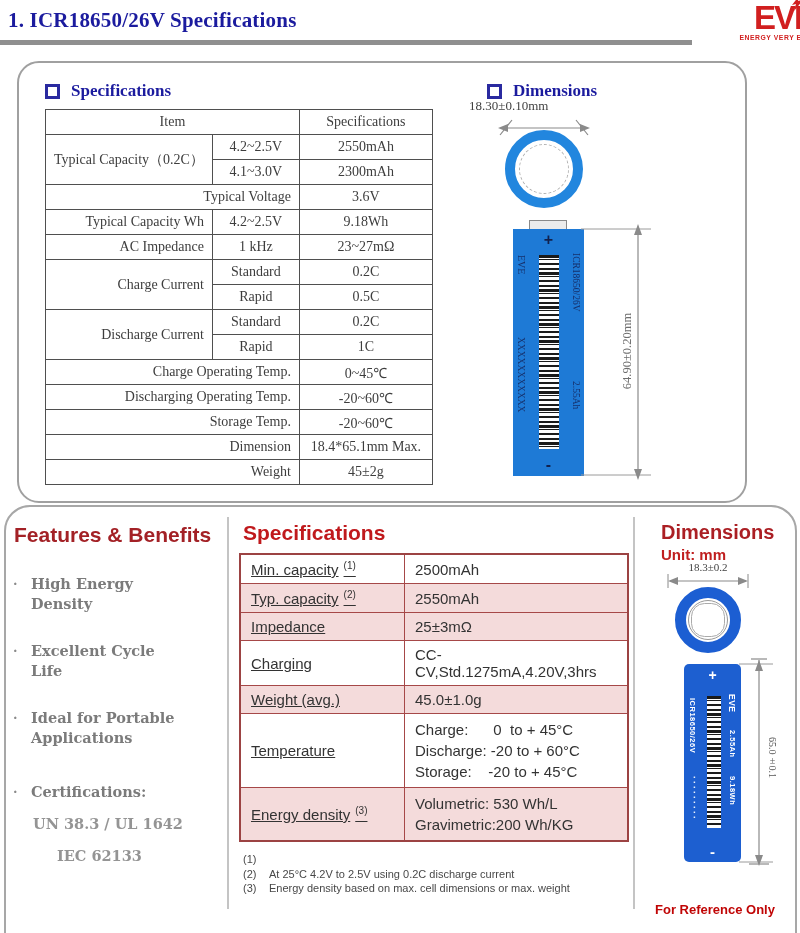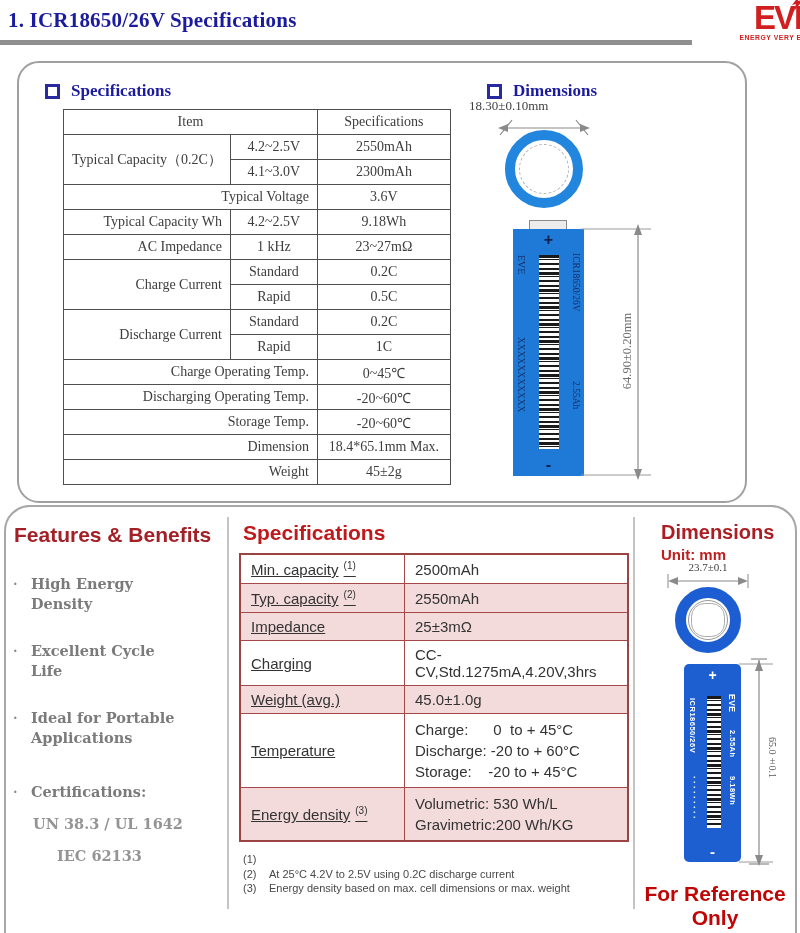--- a/index.html
+++ b/index.html
@@ -92,22 +92,22 @@
               border:11px solid #1c5ed2;background:#fff;}
   .circle-bot .ring1{position:absolute;inset:2px;border:1px solid #999;border-radius:50%;}
   .circle-bot .ring2{position:absolute;inset:5px;border:1px solid #aaa;border-radius:40%;}
   .battery-bot{position:absolute;left:49px;top:107px;width:57px;height:198px;background:#1d5fd0;
                border-radius:5px;}
   .bb-text{position:absolute;color:#fff;font-size:8px;font-weight:bold;letter-spacing:.5px;}
   .bb-plus{position:absolute;top:3px;left:0;width:100%;text-align:center;color:#fff;
            font-size:14px;font-weight:bold;}
   .bb-minus{position:absolute;bottom:2px;left:0;width:100%;text-align:center;color:#fff;
             font-size:15px;font-weight:bold;}
-  .reference{position:absolute;left:2px;top:375px;width:156px;text-align:center;
-             color:#c00505;font-weight:bold;font-size:21px;}
+  .reference{position:absolute;left:2px;top:395px;width:156px;text-align:center;
+             color:#c00505;font-weight:bold;font-size:13px;}
   svg{display:block;}
 </style>
 </head>
 <body>
 
 <div id="root">
 
   <div class="hdr-title">1.  ICR18650/26V Specifications</div>
   <div class="hdr-rule"></div>
   <div class="logo">
@@ -123,21 +123,21 @@
     <div class="logo-tag">ENERGY VERY ENDURE</div>
   </div>
 
   <div class="panel-top">
 
     <div class="sec-head" style="position:absolute;left:26px;top:18px;">
       <span class="sq"></span>
       <span>Specifications</span>
     </div>
 
-    <table class="ttable" style="position:absolute;left:44px;top:46px;">
+    <table class="ttable" style="position:absolute;left:26px;top:46px;">
       <tbody>
           <tr>
         <td colspan="2" class="c col-item">Item</td>
         <td class="c col-val">Specifications</td>
       </tr>
       <tr>
         <td rowspan="2" class="item">Typical Capacity（0.2C）</td>
         <td class="c col-sub">4.2~2.5V</td>
         <td class="c">2550mAh</td>
       </tr>
@@ -326,21 +326,21 @@
           <span>Energy density based on max. cell dimensions or max. weight</span>
         </div>
       </div>
     </div>
 
     <div class="col-dims">
       <div class="bdim-head">Dimensions</div>
       <div class="bdim-unit">Unit: mm</div>
 
       <div class="diagram-bot">
-        <div class="dimlabel" style="position:absolute;left:23px;top:4px;width:100px;text-align:center;font-size:11px;">23.7±0.1</div>
+        <div class="dimlabel" style="position:absolute;left:23px;top:4px;width:100px;text-align:center;font-size:11px;">18.3±0.2</div>
         <div style="position:absolute;left:29px;top:17px;">
           <svg width="88" height="14">
             <line x1="4" y1="0" x2="4" y2="14" stroke="#8a8a8a" stroke-width="1"></line>
             <line x1="84" y1="0" x2="84" y2="14" stroke="#8a8a8a" stroke-width="1"></line>
             <line x1="6" y1="7" x2="82" y2="7" stroke="#8a8a8a" stroke-width="1.2"></line>
             <polygon points="4,7 14,3 14,11" fill="#8a8a8a"></polygon>
             <polygon points="84,7 74,3 74,11" fill="#8a8a8a"></polygon>
           </svg>
         </div>
         <div class="circle-bot">

